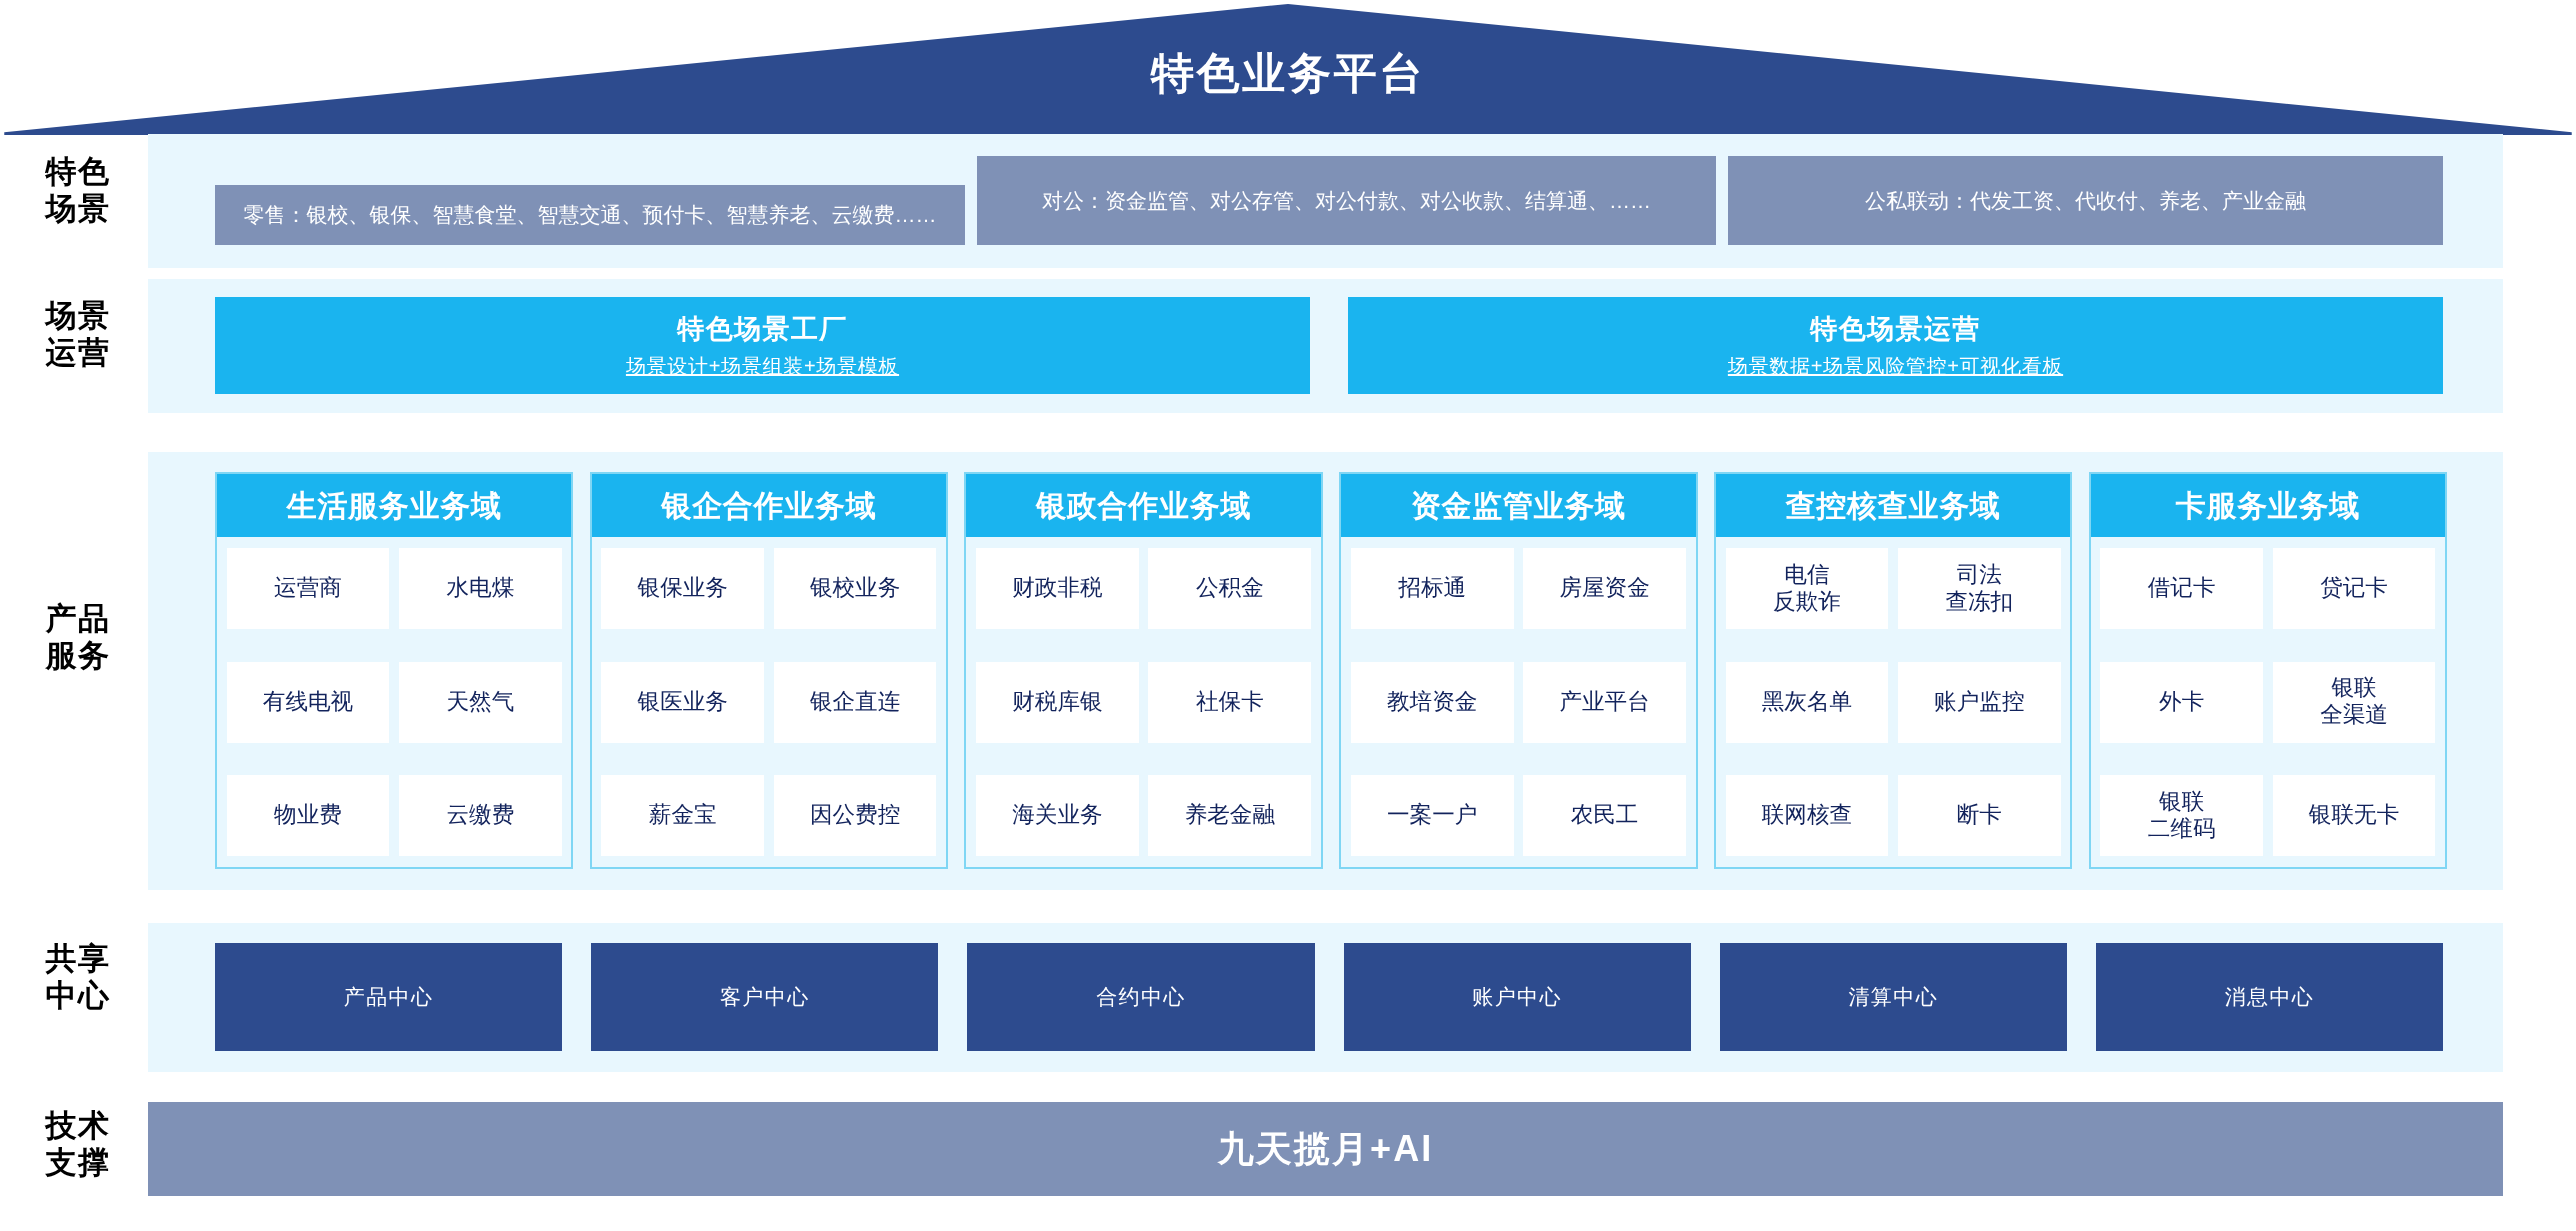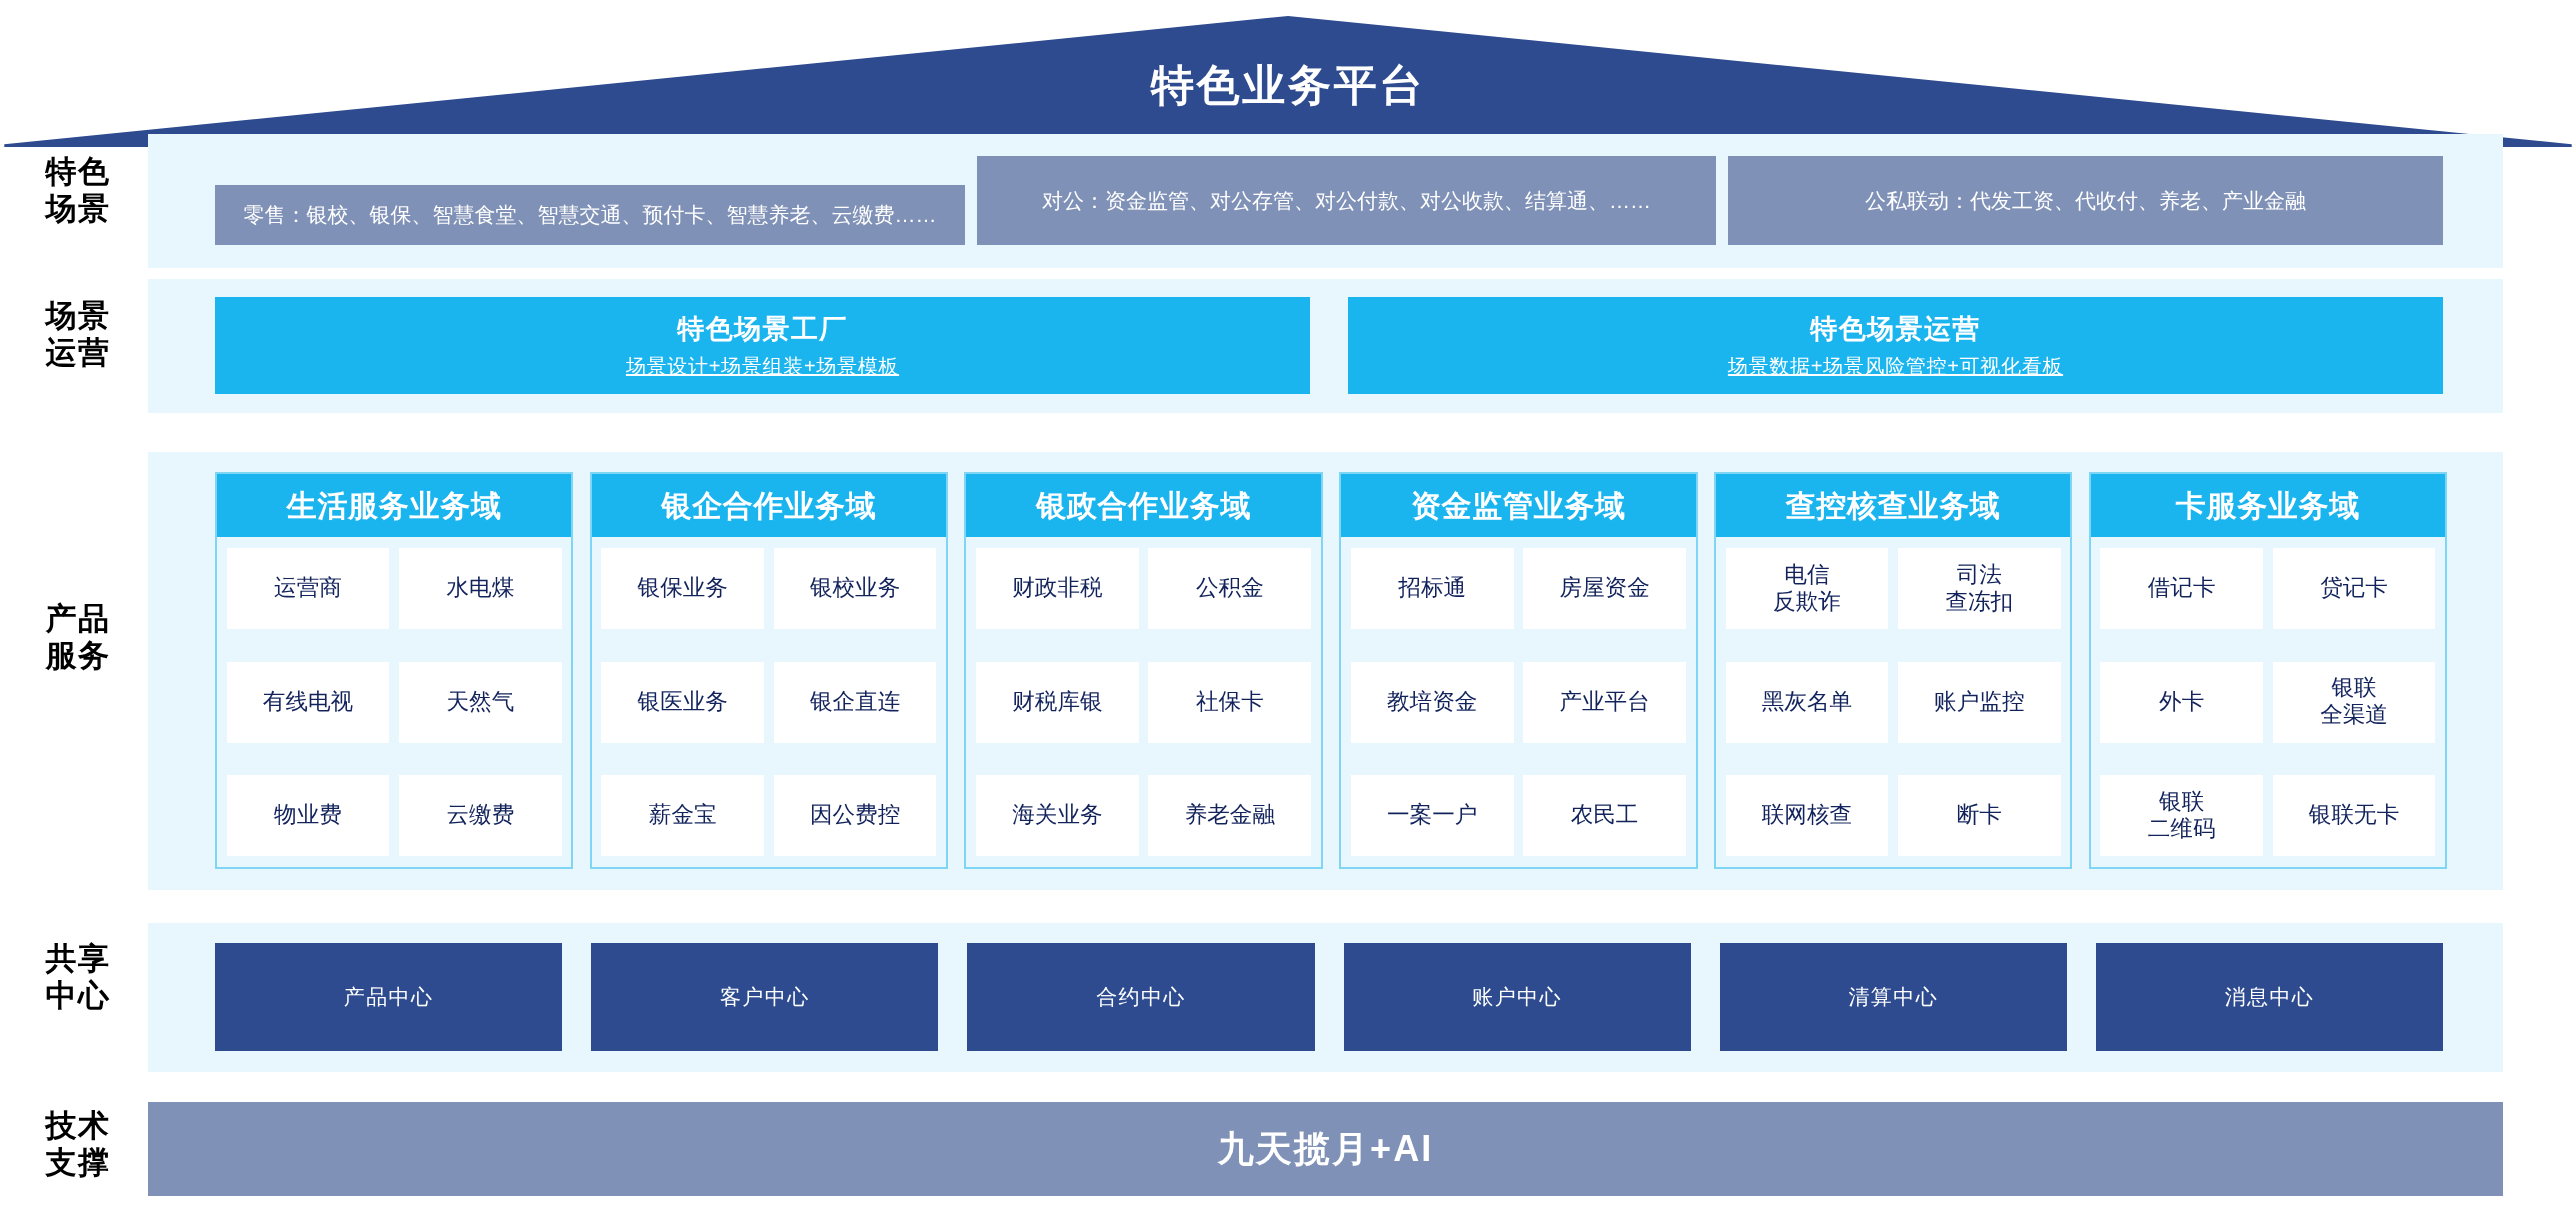--- a/index.html
+++ b/index.html
@@ -6,21 +6,21 @@
   body{
     width:2576px;height:1232px;
     font-family:"Liberation Sans","DejaVu Sans",sans-serif;
     color:#12235c;
     -webkit-font-smoothing:antialiased;
     overflow:hidden;
   }
   .page{position:relative;width:2576px;height:1232px;background:#fff;}
 
   
-  .roof-wrap{position:absolute;left:0;top:16px;width:2576px;height:131px;}
+  .roof-wrap{position:absolute;left:0;top:4px;width:2576px;height:131px;}
   .roof-wrap svg{display:block;}
   .roof-title{
     position:absolute;left:0;top:41px;width:2576px;
     text-align:center;color:#ffffff;
     font-size:43px;font-weight:bold;letter-spacing:2.7px;
   }
 
   
   .row-label{
     position:absolute;left:16.4px;width:123px;

